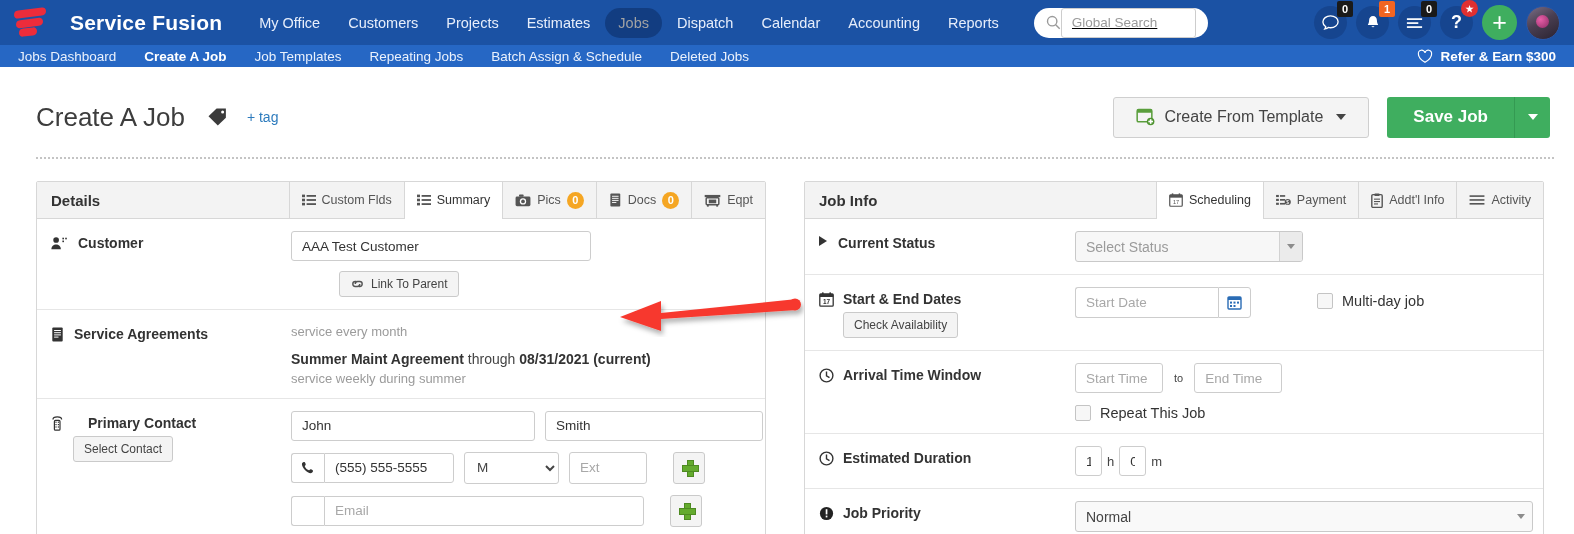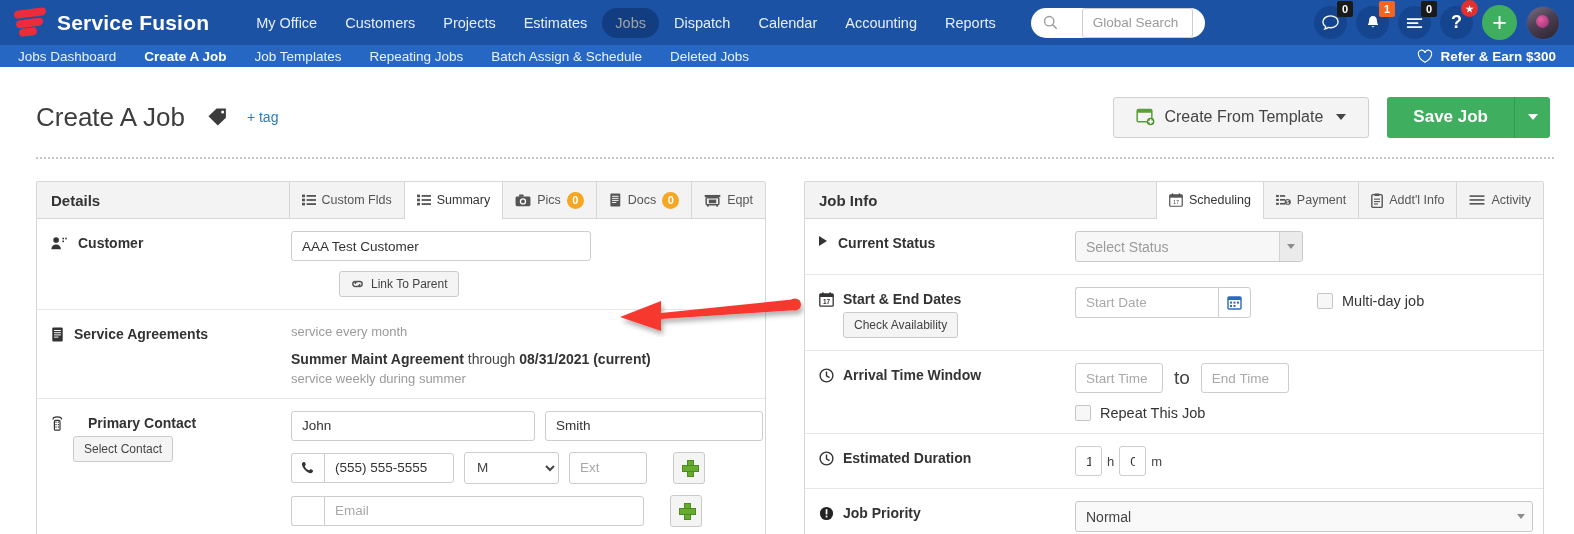--- a/index.html
+++ b/index.html
@@ -10,40 +10,40 @@
     font-family: "Liberation Sans", sans-serif;
     -webkit-font-smoothing: antialiased;
   }
 
   
   .topnav {
     height: 45px; background: #1b52a4;
     display: flex; align-items: center; padding: 0 14px;
     position: relative;
   }
-  .logo-wrap { display: flex; align-items: center; gap: 9px; margin-right: 34px; }
+  .logo-wrap { display: flex; align-items: center; gap: 22px; margin-right: 24px; }
   .logo-mark { width: 34px; height: 30px; position: relative; }
   .logo-mark i {
     position: absolute; left: 0; background: #ec2c3b; border-radius: 7px; display: block;
   }
   .logo-mark i:nth-child(1) { top: 1px;  width: 32px; height: 8px; transform: skewY(-7deg); }
   .logo-mark i:nth-child(2) { top: 11px; width: 27px; height: 8px; left: 2px; transform: skewY(-7deg); }
   .logo-mark i:nth-child(3) { top: 20px; width: 18px; height: 8px; left: 5px; transform: skewY(-7deg); }
   .logo-text { color: #fff; font-size: 21px; font-weight: bold; letter-spacing: .2px; white-space: nowrap; }
 
   .nav-items { display: flex; align-items: center; gap: 2px; }
   .nav-item {
     color: #e7eefb; font-size: 14.5px; padding: 7px 13px; border-radius: 15px;
     white-space: nowrap; cursor: pointer;
   }
   .nav-item.active { background: #123d81; color: #a3a3a3; }
 
   .search-box {
     margin-left: 22px; width: 174px; height: 30px; background: #fff;
-    border-radius: 16px; display: flex; align-items: center; padding: 0 12px; gap: 24px;
+    border-radius: 16px; display: flex; align-items: center; padding: 0 12px; gap: 0; text-decoration: underline;
   }
   .search-box svg { flex: none; }
   .search-box input {
     border: none; outline: none; font-size: 13px; color: #555;
     font-family: "Liberation Sans", sans-serif; width: 100%; background: transparent;
   }
   .search-box input::placeholder { color: #9a9a9a; }
 
   .icon-cluster { margin-left: auto; display: flex; align-items: center; gap: 9px; }
   .icon-btn {
@@ -236,21 +236,21 @@
     width: 33px; border: 1px solid #cdcdcd; border-radius: 0 3px 3px 0; background: #fff;
     display: flex; align-items: center; justify-content: center; cursor: pointer;
   }
 
   .chk-wrap { display: flex; align-items: center; gap: 9px; font-size: 14.5px; color: #333; cursor: pointer; }
   .chkbox {
     width: 16px; height: 16px; border: 1px solid #c4c4c4; border-radius: 2px; background: #f7f7f7;
   }
 
   .time-input { width: 88px; height: 31px; }
-  .to-word { font-size: 19px; color: #444; }
+  .to-word { font-size: 11px; color: #444; }
   .dur-input { width: 27px; height: 29px; text-align: center; padding: 0 2px; font-size: 13.5px; }
   .unit { font-size: 13px; color: #444; }
 
   .sel-priority {
     width: 458px; height: 31px; border: 1px solid #c9c9c9; border-radius: 3px;
     background: #f9f9f9; display: flex; align-items: center; position: relative;
     padding: 0 10px; font-size: 14px; color: #444; cursor: pointer;
   }
   .sel-priority .arrowbox {
     position: absolute; right: 0; top: 0; bottom: 0; width: 22px;

